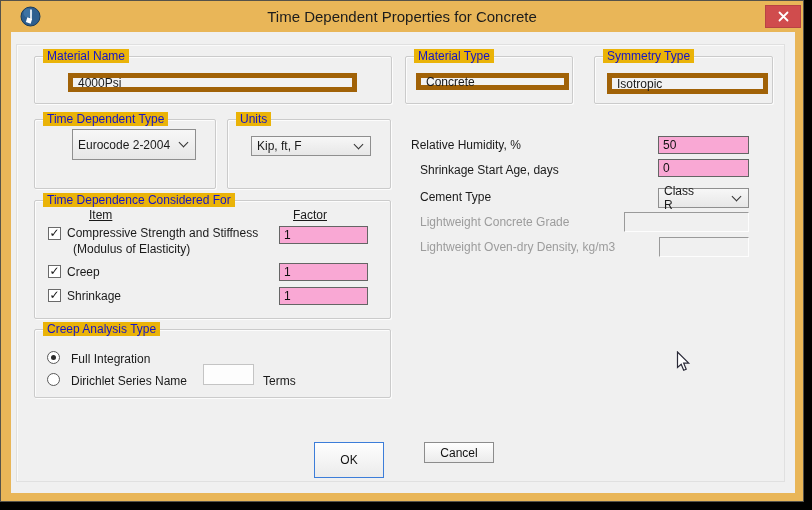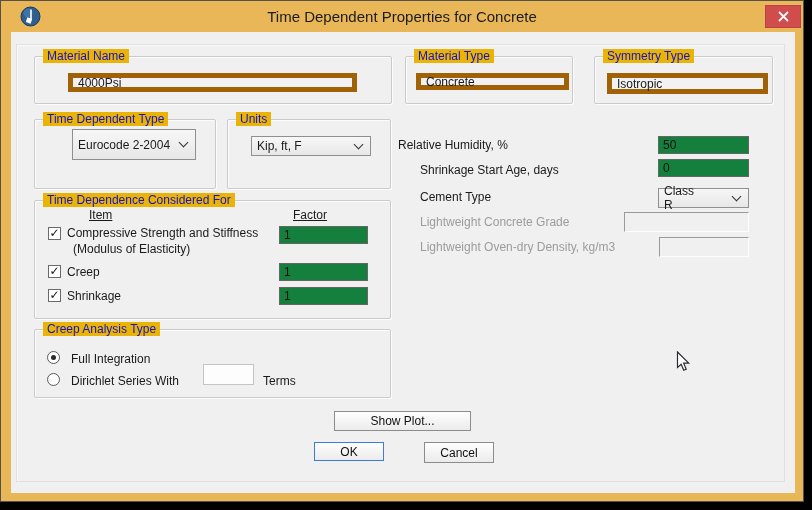--- a/index.html
+++ b/index.html
@@ -21,21 +21,21 @@
   .inner-panel { position:absolute; left:5px; top:12px; width:769px; height:438px;
     border:1px solid #e0e0e0; box-shadow:inset 1px 1px 0 #fafafa; }
 
   .group { position:absolute; border:1px solid #cbcbcb; border-radius:2px;
     box-shadow:inset 1px 1px 0 rgba(255,255,255,.8), 1px 1px 0 rgba(255,255,255,.8); }
   .group-label { position:absolute; top:-8px; left:8px; background:#eab308; padding:0 4px;
     color:#1414c8; white-space:nowrap; line-height:14px; }
 
   .ro-field { position:absolute; background:#f2f2f2; border:5px solid #a16207;
     padding-left:5px; display:flex; align-items:center; color:#1a1a1a; }
-  .txt-input { position:absolute; background:#15803d; border:1px solid #656565;
+  .txt-input { position:absolute; background:#f9a8d4; border:1px solid #656565;
     padding-left:4px; font-family:inherit; font-size:12px; color:#111; }
   .dis-field { position:absolute; background:#f0f0f0; border-style:solid; border-width:1px;
     border-color:#9a9a9a #fdfdfd #fdfdfd #9a9a9a; }
   .terms-field { position:absolute; background:#fdfdfd; border:1px solid #c4c4c4; }
 
   .dropdown { position:absolute; border:1px solid #8f8f8f;
     background:linear-gradient(#f7f7f7,#e7e7e7); display:flex; align-items:center; padding-left:5px; }
   .dd-text { flex:1; }
   .chev { width:7px; height:7px; border-left:1px solid #333; border-bottom:1px solid #333;
     transform:rotate(-45deg); margin:-4px 8px 0 0; }
@@ -143,39 +143,38 @@
     <input class="txt-input" style="left: 268px; top: 255px; width: 89px; height: 18px;" value="1">
 
     <div class="group" style="left:23px;top:297px;width:357px;height:69px;">
       <span class="group-label">Creep Analysis Type</span>
     </div>
     <div class="radio" style="left:36px;top:319px;">
         <span class="dot"></span>
       </div>
     <span class="label" style="left:60px;top:320px;">Full Integration</span>
     <div class="radio" style="left:36px;top:341px;"></div>
-    <span class="label" style="left:60px;top:342px;">Dirichlet Series With</span>
+    <span class="label" style="left:60px;top:342px;">Dirichlet Series Name</span>
     <div class="terms-field" style="left:192px;top:332px;width:51px;height:21px;"></div>
     <span class="label" style="left:252px;top:342px;">Terms</span>
 
-    <span class="label" style="left:387px;top:106px;">Relative Humidity, %</span>
+    <span class="label" style="left:400px;top:106px;">Relative Humidity, %</span>
     <input class="txt-input" style="left: 647px; top: 104px; width: 91px; height: 18px;" value="50">
     <span class="label" style="left:409px;top:131px;">Shrinkage Start Age, days</span>
     <input class="txt-input" style="left: 647px; top: 127px; width: 91px; height: 18px;" value="0">
     <span class="label" style="left:409px;top:158px;">Cement Type</span>
     <div class="dropdown" style="left:647px;top:156px;width:91px;height:20px;gap:30px;">
       <span class="dd-text">Class R</span>
       <span class="chev"></span>
     </div>
     <span class="label gray" style="left:409px;top:183px;">Lightweight Concrete Grade</span>
     <div class="dis-field" style="left:613px;top:180px;width:125px;height:20px;"></div>
     <span class="label gray" style="left:409px;top:208px;">Lightweight Oven-dry Density, kg/m3</span>
     <div class="dis-field" style="left:648px;top:205px;width:90px;height:20px;"></div>
 
-    <div class="btn" style="left:323px;top:379px;width:137px;height:20px;">Show Plot...</div>
-    <div class="btn btn-ok" style="left:303px;top:410px;width:70px;height:19px;">OK</div>
+    <div class="btn btn-ok" style="left:303px;top:410px;width:70px;height:36px;">OK</div>
     <div class="btn" style="left:413px;top:410px;width:70px;height:21px;">Cancel</div>
   </div>
 </div>
 
 <svg class="cursor" viewBox="0 0 15 21">
   <path d="M1.5,1 L1.5,16.5 L5.2,13.2 L7.7,19.3 L10.2,18.2 L7.7,12.2 L12.7,12.2 Z" fill="#fff" stroke="#2a2a38" stroke-width="1.2" stroke-linejoin="miter"></path>
 </svg>
 
 </body></html>

